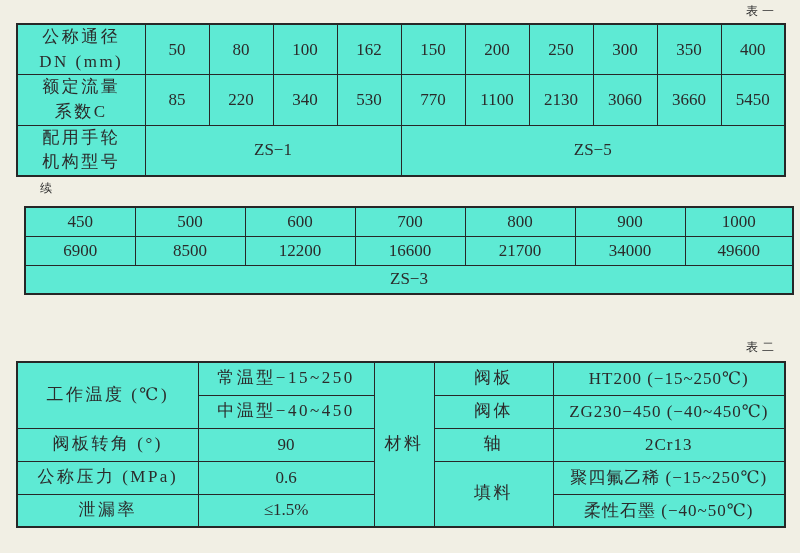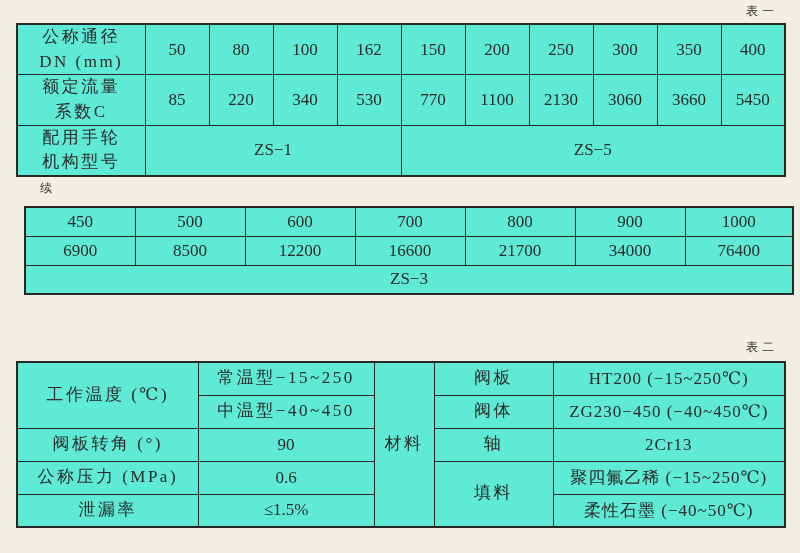--- a/index.html
+++ b/index.html
@@ -114,21 +114,21 @@
     <td>900</td>
     <td>1000</td>
   </tr>
   <tr>
     <td>6900</td>
     <td>8500</td>
     <td>12200</td>
     <td>16600</td>
     <td>21700</td>
     <td>34000</td>
-    <td>76400</td>
+    <td>49600</td>
   </tr>
   <tr>
     <td colspan="7">ZS−3</td>
   </tr>
 </tbody>
   </table>
 
 <div class="cap cap-t2">表二</div>
 
 <table class="t t3">

